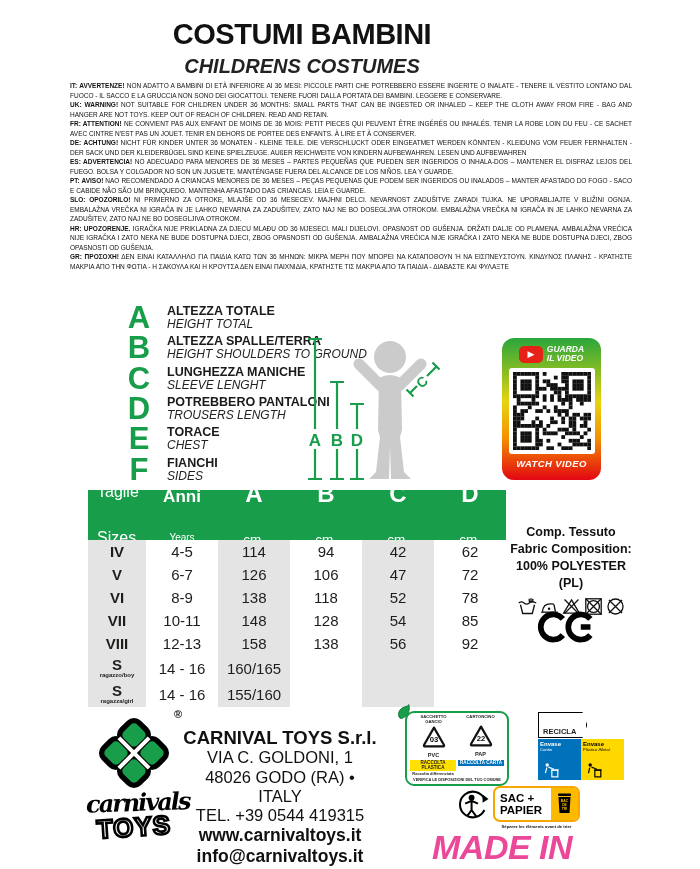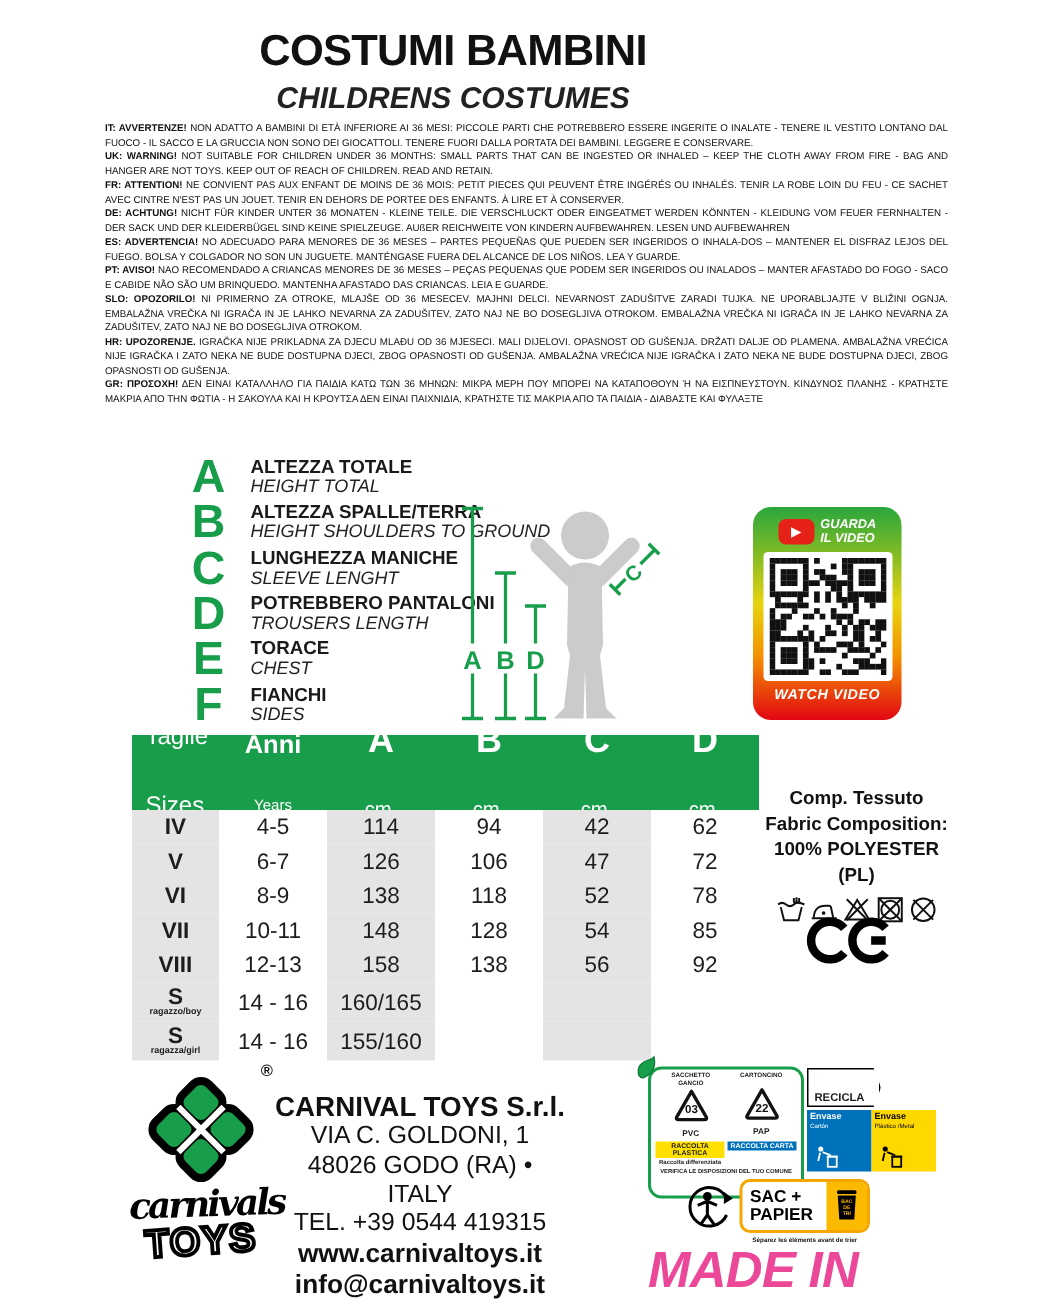--- a/index.html
+++ b/index.html
@@ -55,21 +55,21 @@
   .brand{position:absolute;left:86px;top:712px;width:96px;text-align:center;}
   .clover-wrap{position:relative;width:84px;height:82px;margin:0 auto;}
   .reg{position:absolute;right:-6px;top:-4px;font-size:11px;font-weight:bold;color:#111;}
   .logo-script{font-family:"DejaVu Serif",serif;font-style:italic;font-weight:bold;font-size:24px;letter-spacing:-2px;line-height:0.95;margin-top:-2px;color:#000;transform:rotate(-2deg);}
   .logo-toys{font-weight:800;font-size:26px;line-height:0.9;color:#fff;-webkit-text-stroke:2.6px #000;letter-spacing:1px;transform:rotate(-4deg);margin-top:1px;}
   .address{position:absolute;left:182px;top:727px;width:196px;text-align:center;color:#111;}
   .addr-name{font-size:18.5px;font-weight:800;line-height:1.15;}
   .addr-line{font-size:16.5px;line-height:1.17;}
   .addr-bold{font-size:17.5px;font-weight:800;line-height:1.17;}
   
-  .rbox{position:absolute;left:432px;top:711px;width:104px;border:2px solid #189d4b;border-radius:9px;background:#fff;box-sizing:border-box;padding:2px 3px 14px;}
+  .rbox{position:absolute;left:405px;top:711px;width:104px;border:2px solid #189d4b;border-radius:9px;background:#fff;box-sizing:border-box;padding:2px 3px 2px;}
   .leaf{position:absolute;left:-11px;top:-9px;transform:rotate(-10deg);}
   .rb-row{display:flex;justify-content:space-around;}
   .rb-col{text-align:center;width:46px;}
   .rb-lab{font-size:4.2px;font-weight:800;line-height:1.15;min-height:9px;}
   .rb-mat{font-size:5.5px;font-weight:800;line-height:1;}
   .rb-bands{display:flex;gap:2px;margin-top:1.5px;}
   .rb-b{flex:1;text-align:center;}
   .band-y{background:#ffe000;font-size:4.6px;font-weight:800;padding:0.5px 0;}
   .band-sub{font-size:4px;font-weight:700;}
   .band-b{background:#0072bc;color:#fff;font-size:4.6px;font-weight:800;padding:0.5px 0;}

